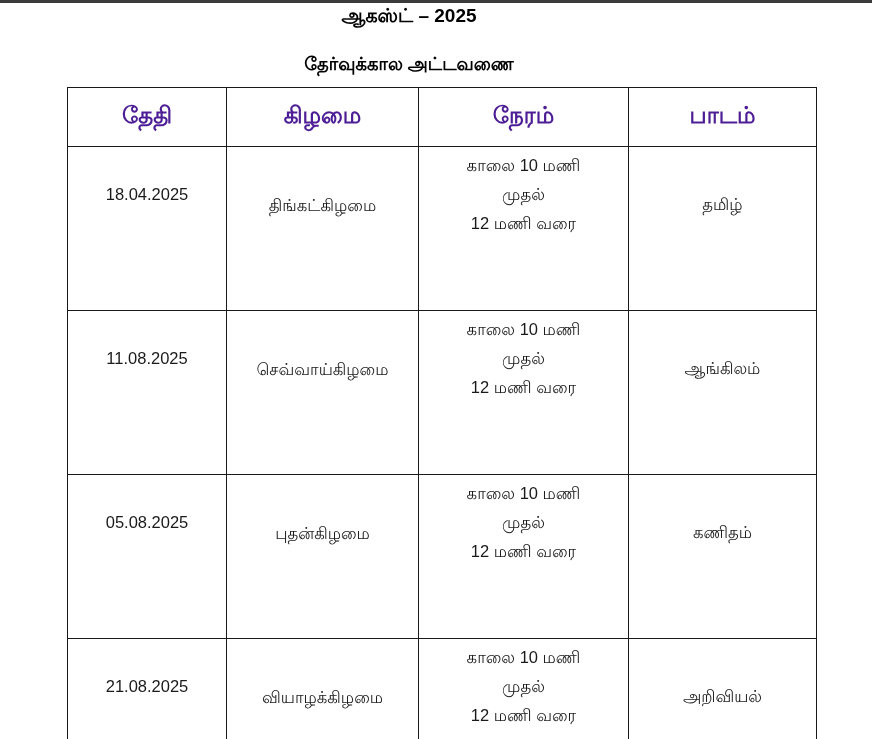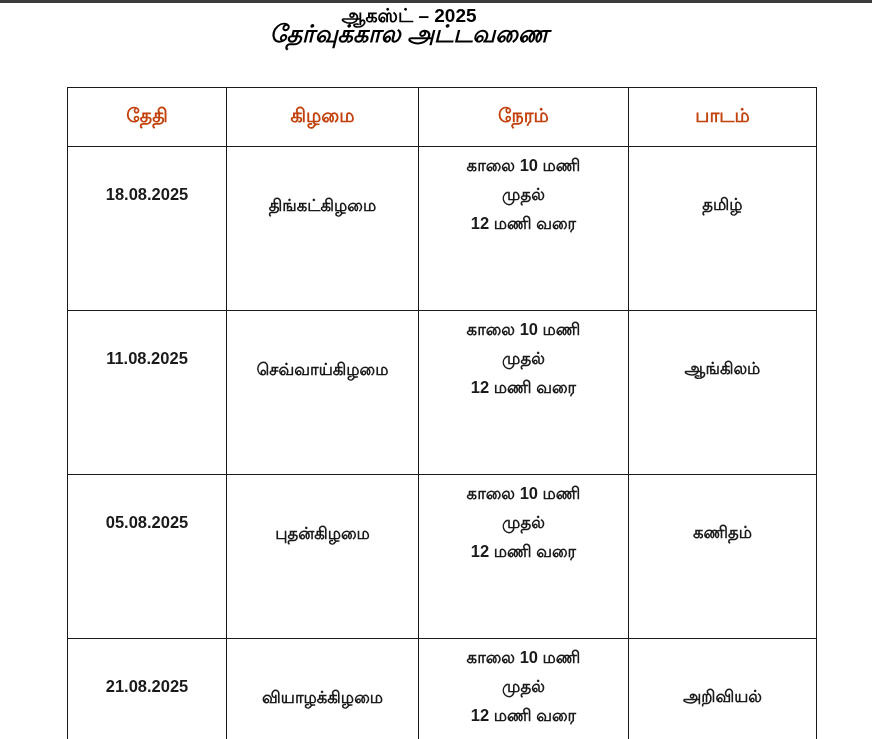--- a/index.html
+++ b/index.html
@@ -29,45 +29,43 @@
       text-align: center;
       font-weight: bold;
       color: #000;
     }
     .title-main {
       top: 4px;
       font-size: 19px;
       line-height: 24px;
     }
     .title-sub {
-      top: 22px;
-      font-size: 24px;
+      top: 52px;
+      font-size: 18px;
       line-height: 24px;
-      font-style: italic;
     }
     table.schedule {
       position: absolute;
       left: 67px;
       top: 87px;
       width: 749px;
       border-collapse: collapse;
       table-layout: fixed;
     }
     table.schedule th,
     table.schedule td {
       border: 1.5px solid #1a1a1a;
       text-align: center;
       padding: 0;
-      font-weight: bold;
     }
     table.schedule th {
       height: 58px;
-      font-size: 19px;
+      font-size: 23px;
       font-weight: bold;
-      color: #c2410c;
+      color: #4c1d95;
     }
     table.schedule td {
       height: 114px;
       font-size: 16.5px;
       color: #1a1a1a;
     }
     col.c-date { width: 159px; }
     col.c-day  { width: 192px; }
     col.c-time { width: 210px; }
     col.c-subj { width: 188px; }
@@ -112,21 +110,21 @@
   <thead>
     <tr>
       <th>தேதி</th>
       <th>கிழமை</th>
       <th>நேரம்</th>
       <th>பாடம்</th>
     </tr>
   </thead>
   <tbody>
     <tr>
-      <td class="date-cell">18.08.2025</td>
+      <td class="date-cell">18.04.2025</td>
       <td class="day-cell">திங்கட்கிழமை</td>
       <td class="time-cell">
         <span class="time-line">காலை 10 மணி</span>
         <span class="time-line">முதல்</span>
         <span class="time-line">12 மணி வரை</span>
       </td>
       <td class="subject-cell">தமிழ்</td>
     </tr>
     <tr>
       <td class="date-cell">11.08.2025</td>

